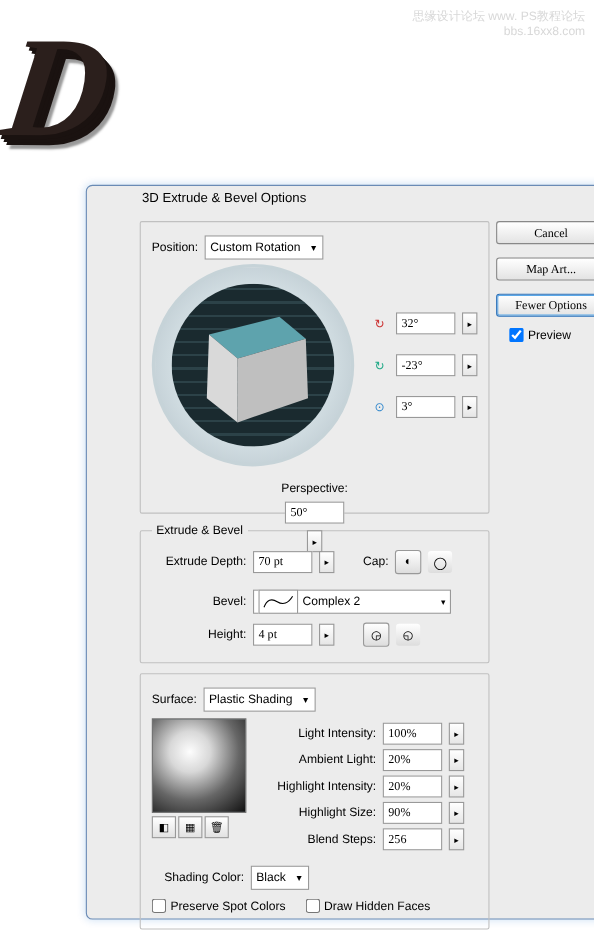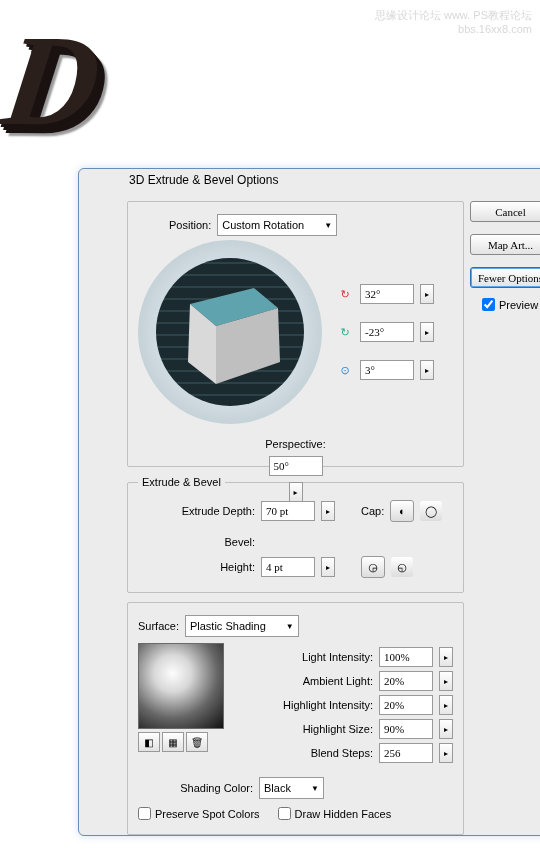--- a/index.html
+++ b/index.html
@@ -10,24 +10,24 @@
 .body{display:flex;padding:6px 8px 8px 8px;gap:6px;}
 .left{flex:1;}
 .right{width:102px;display:flex;flex-direction:column;gap:6px;}
 .btn{border:1px solid #888;border-radius:3px;background:linear-gradient(#fff,#e3e3e3);height:21px;font:11px Tahoma;cursor:pointer;}
 .btn.active{border-color:#2a6fb8;box-shadow:0 0 0 1px #5aa8e8 inset;}
 .chk{display:flex;align-items:center;gap:4px;margin-top:4px;margin-left:12px;}
 .chk input{margin:0;}
 fieldset{border:1px solid #c0c0c0;border-radius:2px;margin:0 0 9px 0;padding:8px 10px 10px;}
 legend{padding:0 4px;}
 .row{display:flex;align-items:center;gap:6px;margin:4px 0;}
-.lbl{text-align:right;margin-left:31px;}
+.lbl{text-align:right;}
 .inp{border:1px solid #999;background:#fff;height:18px;padding:0 4px;font:11px Tahoma;width:44px;}
 .tiny-tri{width:12px;height:18px;border:1px solid #999;background:linear-gradient(#fff,#e6e6e6);display:inline-flex;align-items:center;justify-content:center;font-size:8px;cursor:pointer;}
-.dd{border:1px solid #999;background:#fff;height:20px;display:inline-flex;align-items:center;padding:0 4px;gap:16px;cursor:pointer;}
+.dd{border:1px solid #999;background:#fff;height:20px;display:inline-flex;align-items:center;padding:0 4px;gap:4px;cursor:pointer;}
 .dd .arr{font-size:8px;margin-left:4px;}
 .cube-area{display:flex;gap:14px;align-items:center;}
 .cube-disc{width:178px;height:178px;border-radius:50%;background:radial-gradient(circle at 50% 50%,#e8eef0 0,#cfdbe0 60%,#b8c5cc 90%);border:3px solid #c6d3d8;display:flex;align-items:center;justify-content:center;}
 .cube-inner{width:148px;height:148px;border-radius:50%;background:repeating-linear-gradient(0deg,#1a2a2f 0 10px,#2c4248 10px 12px),repeating-linear-gradient(90deg,transparent 0 10px,rgba(255,255,255,.1) 10px 12px);position:relative;overflow:hidden;}
 .cube-svg{position:absolute;left:14px;top:18px;}
 .rot-ctrl{display:flex;flex-direction:column;gap:18px;}
 .rot-row{display:flex;align-items:center;gap:6px;}
 .rot-ico{width:18px;text-align:center;}
 .persp{margin-top:14px;justify-content:flex-end;flex-direction:column;}
 .cap-ico{width:22px;height:20px;border:1px solid #999;border-radius:3px;background:linear-gradient(#fff,#ddd);display:inline-flex;align-items:center;justify-content:center;cursor:pointer;}
@@ -99,20 +99,29 @@
           <span class="lbl" style="width:86px;">Extrude Depth:</span>
           <input class="inp" value="70 pt" style="">
           <span class="tiny-tri">▸</span>
           <span style="width:14px;"></span>
           <span>Cap:</span>
           <span class="cap-ico">◐</span>
           <span class="cap-ico" style="border-style:none;">◯</span>
         </div>
         <div class="row" style="margin-top:14px;">
           <span class="lbl" style="width:86px;">Bevel:</span>
+          <span class="dd" style="width:170px;">
+            <span class="bevel-preview">
+              <svg width="30" height="14">
+                  <path d="M2 12 Q6 2 14 7 Q22 12 28 2" stroke="#000" fill="none" stroke-width="1"></path>
+                </svg>
+            </span>
+            <span>Complex 2</span>
+            <span class="arr" style="margin-left:auto;">▾</span>
+          </span>
         </div>
         <div class="row" style="margin-top:8px;">
           <span class="lbl" style="width:86px;">Height:</span>
           <input class="inp" value="4 pt" style="">
           <span class="tiny-tri">▸</span>
           <span style="width:14px;"></span>
           <span class="cap-ico">◶</span>
           <span class="cap-ico" style="border:none;">◵</span>
         </div>
       </fieldset>

